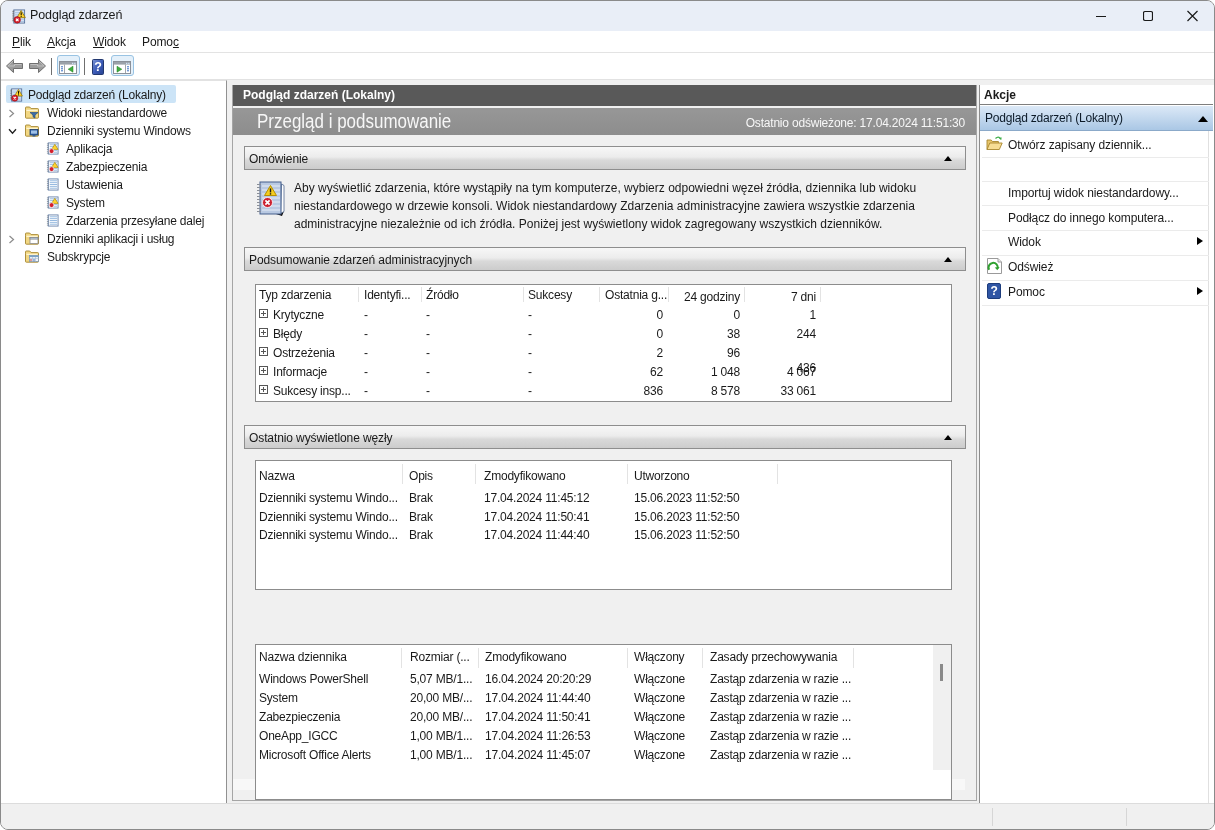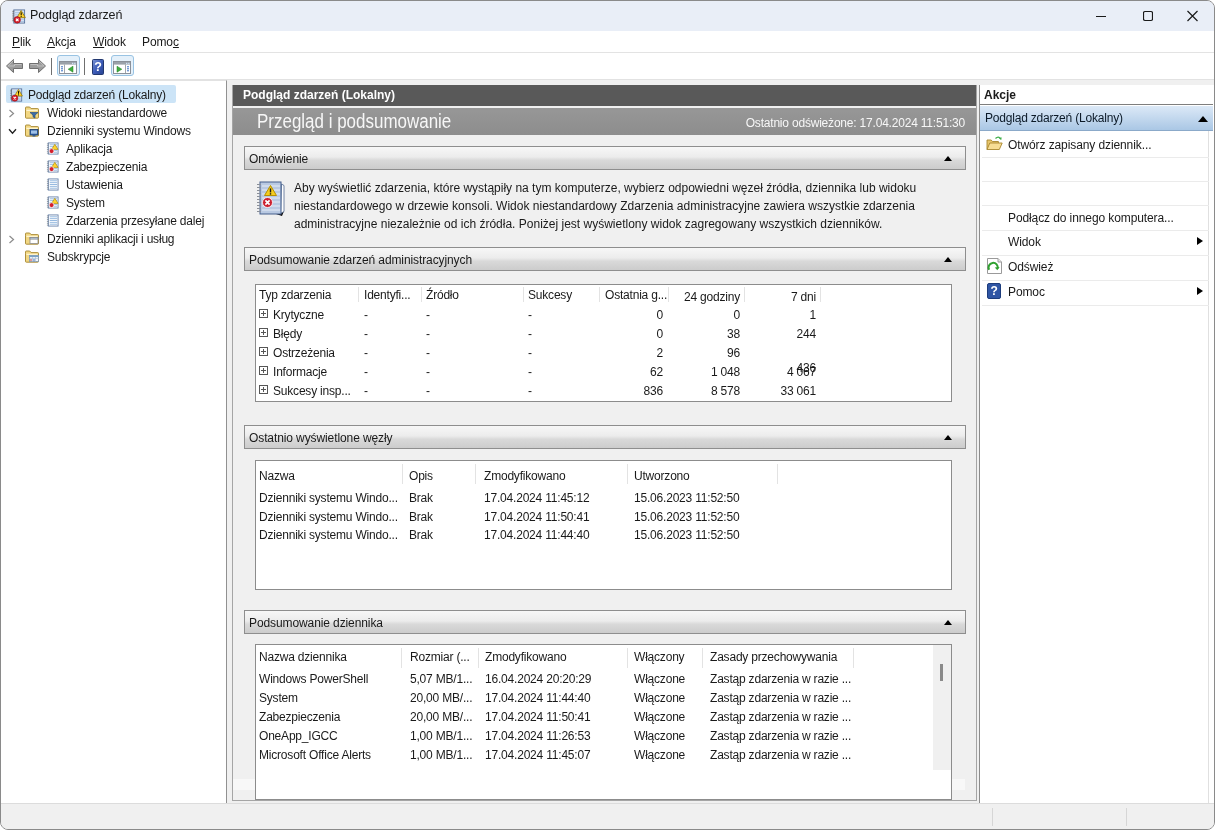--- a/index.html
+++ b/index.html
@@ -289,24 +289,20 @@
         <span class="up"></span>
       </div>
     <div class="sect-h" style="top:161px">
         <span class="t">Podsumowanie zdarzeń administracyjnych</span>
         <span class="up"></span>
       </div>
     <div class="sect-h" style="top:339px">
         <span class="t">Ostatnio wyświetlone węzły</span>
         <span class="up"></span>
       </div>
-    <div class="sect-h" style="top:524px">
-        <span class="t">Podsumowanie dziennika</span>
-        <span class="up"></span>
-      </div>
 
     <svg class="abs" style="left:22px;top:94px" width="32" height="38" viewBox="0 0 32 38">
       <path d="M22 29 l7 2 -2 5 -7.5 -2.5 z" fill="#0d0d0d"></path>
       <path d="M26.5 4 l2.5 1.5 v26 l-3.5 2 z" fill="#fff" stroke="#52688f" stroke-width="0.8"></path>
       <rect x="5" y="2" width="21" height="32" fill="#b9c9e2" stroke="#455e8c"></rect>
       <g stroke="#d7e1f0" stroke-width="1.6">
           <path d="M7 6h18M7 10h18M7 14h18M7 18h18M7 22h18M7 26h18M7 30h18"></path>
         </g>
       <g stroke="#8a8f98" stroke-width="1.2">
           <path d="M2 4.5h4M2 7.5h4M2 10.5h4M2 13.5h4M2 16.5h4M2 19.5h4M2 22.5h4M2 25.5h4M2 28.5h4M2 31.5h4"></path>
@@ -470,20 +466,23 @@
       <svg class="abs" style="left:6px;top:3px" width="17" height="15" viewBox="0 0 17 15">
         <path d="M1 13.5 L1 4 h4.2 l1.2 1.5 h6 v1.8" fill="#e8c66d" stroke="#a8862e" stroke-width="0.9"></path>
         <path d="M1 13.5 L3.8 7 h12.4 l-2.9 6.5 z" fill="#f7dd94" stroke="#a8862e" stroke-width="0.9"></path>
         <path d="M9.5 2.5 c2.5 -2.5 5 -1 5.5 0.8" fill="none" stroke="#3fae49" stroke-width="1.3"></path>
         <path d="M15.6 1.2 l-0.4 2.6 -2.4 -1.2 z" fill="#3fae49"></path>
       </svg>
       <span class="txt">Otwórz zapisany dziennik...</span>
     </div>
     <div class="act-sep" style="top:72px"></div>
     <div class="act-sep" style="top:96px"></div>
+    <div class="act-row" style="top:96px">
+      <span class="txt">Importuj widok niestandardowy...</span>
+    </div>
     <div class="act-sep" style="top:120px"></div>
     <div class="act-row" style="top:121px">
       <span class="txt">Podłącz do innego komputera...</span>
     </div>
     <div class="act-sep" style="top:145px"></div>
     <div class="act-row" style="top:145px">
       <span class="txt">Widok</span>
       <span class="arr-r"></span>
     </div>
     <div class="act-sep" style="top:170px"></div>

